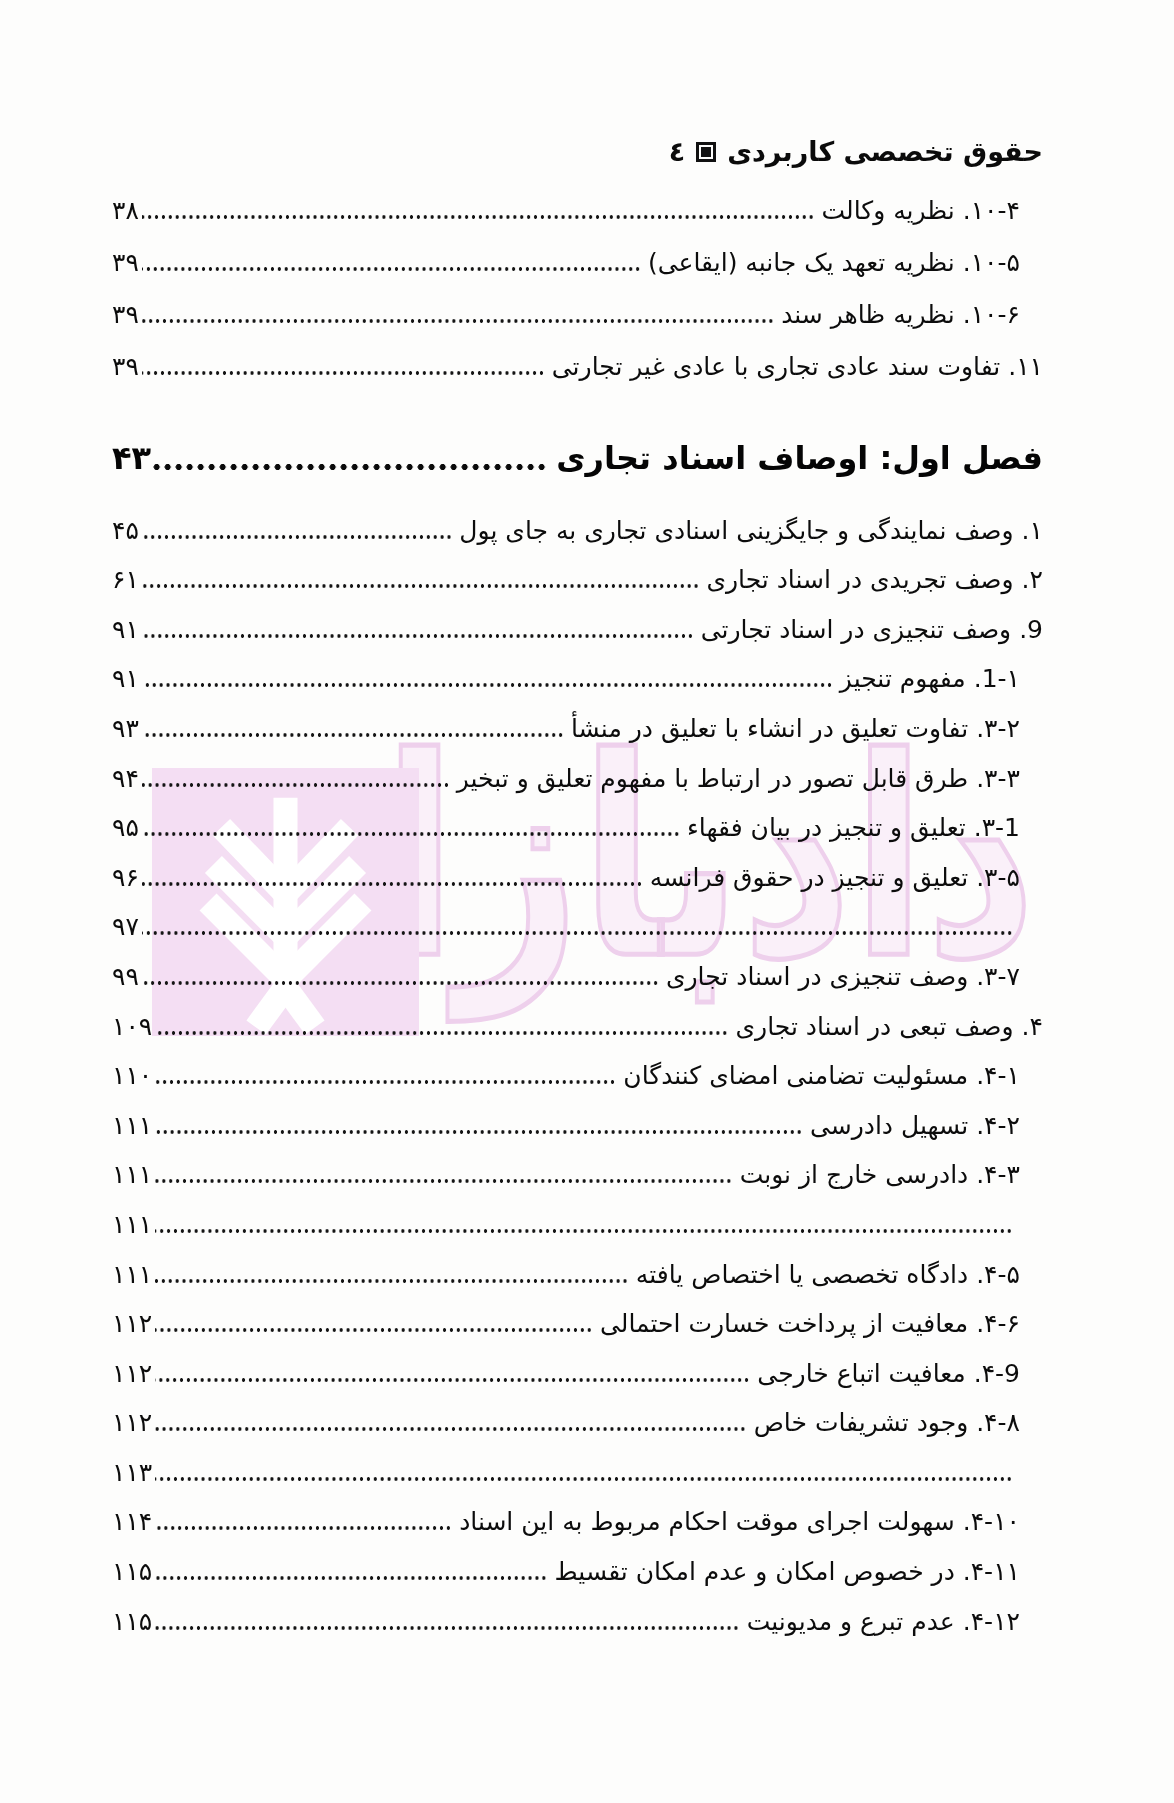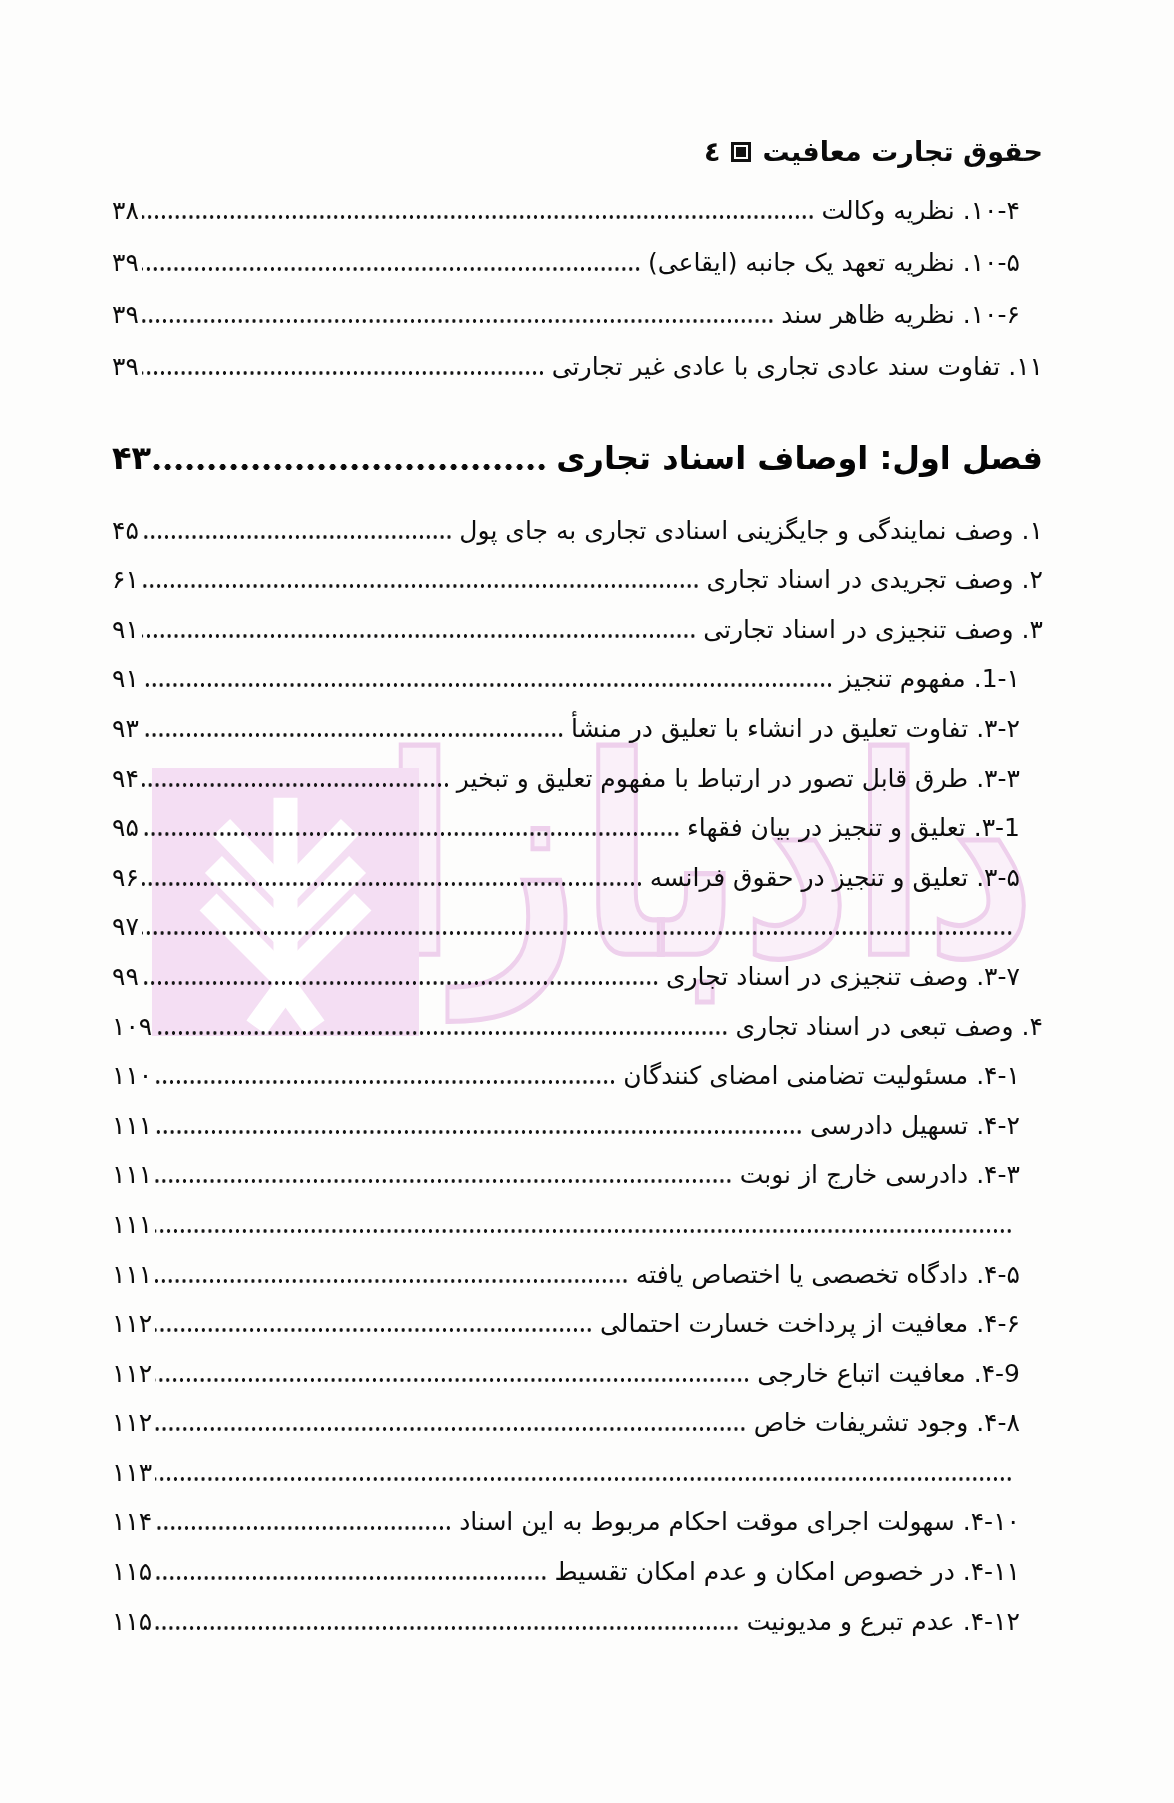--- a/index.html
+++ b/index.html
@@ -87,21 +87,21 @@
           <line x1="50" y1="79" x2="21" y2="50"></line>
           <line x1="50" y1="79" x2="79" y2="50"></line>
           <line x1="50" y1="82" x2="39" y2="97"></line>
           <line x1="50" y1="82" x2="61" y2="97"></line>
         </g>
       </svg>
     </span>
   </div>
 
   <div class="header">
-    <span>حقوق تجارت معافیت</span>
+    <span>حقوق تخصصی کاربردی</span>
     <span class="sq"></span>
     <span>٤</span>
   </div>
 
   <div class="toc">
   <div class="row indent">
     <span class="t">۱۰-۴. نظریه وکالت</span>
     <span class="dots"></span>
     <span class="p">۳۸</span>
   </div>
@@ -136,21 +136,21 @@
     <span class="p">۴۵</span>
   </div>
 
   <div class="row groupB">
     <span class="t">۲. وصف تجریدی در اسناد تجاری</span>
     <span class="dots"></span>
     <span class="p">۶۱</span>
   </div>
 
   <div class="row groupB">
-    <span class="t">۳. وصف تنجیزی در اسناد تجارتی</span>
+    <span class="t">9. وصف تنجیزی در اسناد تجارتی</span>
     <span class="dots"></span>
     <span class="p">۹۱</span>
   </div>
 
   <div class="row groupB indent">
     <span class="t">1-۱. مفهوم تنجیز</span>
     <span class="dots"></span>
     <span class="p">۹۱</span>
   </div>
 

